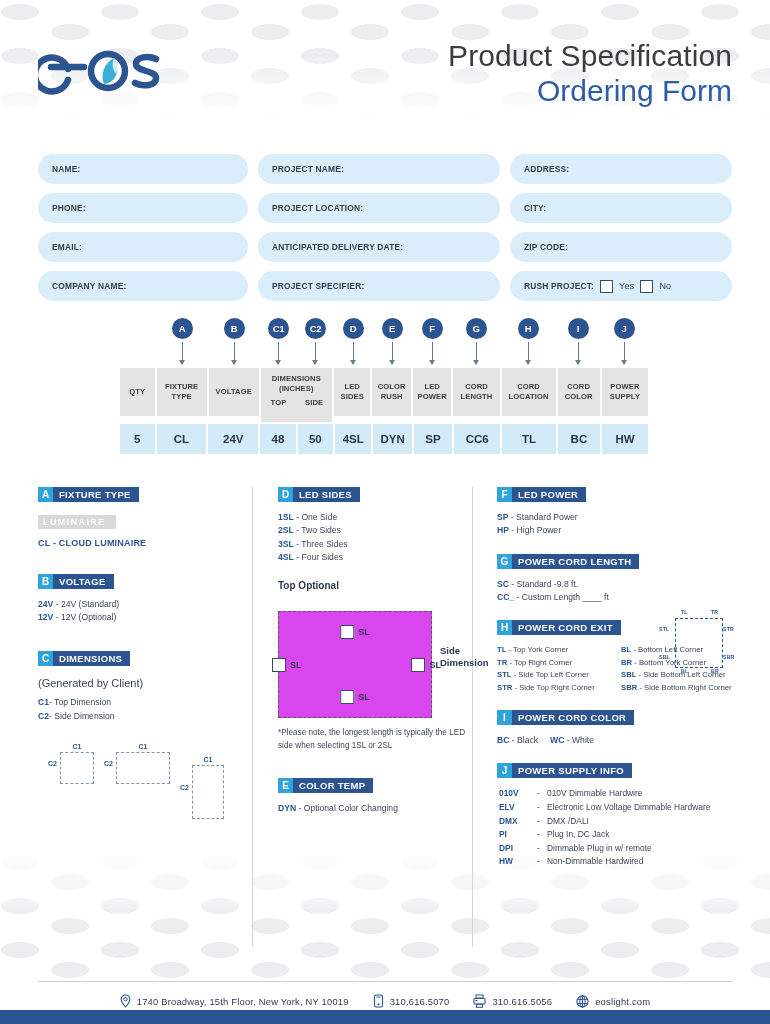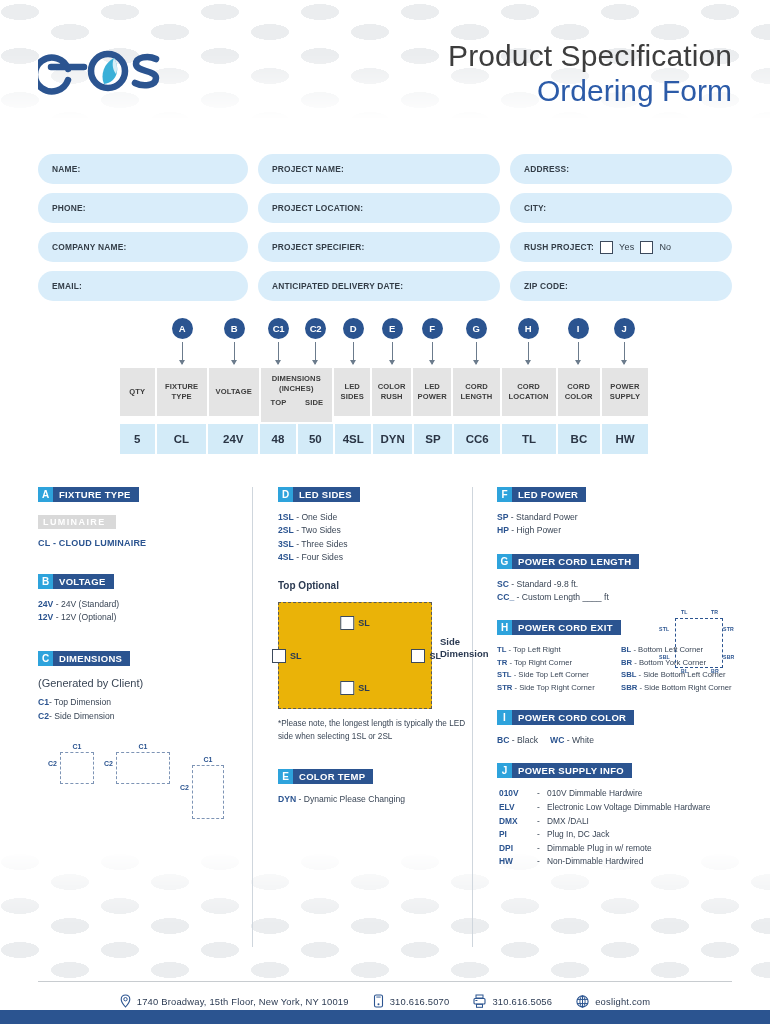--- a/index.html
+++ b/index.html
@@ -122,21 +122,21 @@
   .cdg .c1lab{font-size:7px;font-weight:700;color:#2b5490;margin-bottom:2px;}
   .dbox{border:1.3px dashed #7d94b5;}
   .sq{width:32px;height:30px;}
   .wide{width:52px;height:30px;}
   .tall{width:30px;height:52px;}
   .cdg.lower{margin-top:13px;}
 
   
   .ddiagram{
     position:relative;width:152px;height:105px;
-    border:1.6px dashed #5a5a5a;background:#eab308;margin-top:11px;
+    border:1.6px dashed #5a5a5a;background:#d946ef;margin-top:20px;
   }
   .slbox{position:absolute;display:flex;align-items:center;gap:4px;}
   .slsq{width:12px;height:12px;border:1.4px solid #3c4a5c;background:#fff;}
   .sltxt{font-size:9px;font-weight:700;color:#2b3a52;}
   .sl-top{top:13px;left:50%;transform:translateX(-50%);}
   .sl-bottom{bottom:13px;left:50%;transform:translateX(-50%);}
   .sl-left{left:-7px;top:50%;transform:translateY(-50%);}
   .sl-right{right:-10px;top:50%;transform:translateY(-50%);}
   .side-dim{
     position:absolute;left:162px;top:34px;width:60px;
@@ -199,36 +199,36 @@
       <div class="fcell c1">NAME:</div>
       <div class="fcell c2">PROJECT NAME:</div>
       <div class="fcell c3">ADDRESS:</div>
     </div>
     <div class="frow">
       <div class="fcell c1">PHONE:</div>
       <div class="fcell c2">PROJECT LOCATION:</div>
       <div class="fcell c3">CITY:</div>
     </div>
     <div class="frow">
+      <div class="fcell c1">EMAIL:</div>
+      <div class="fcell c2">ANTICIPATED DELIVERY DATE:</div>
+      <div class="fcell c3">ZIP CODE:</div>
+    </div>
+    <div class="frow">
       <div class="fcell c1">COMPANY NAME:</div>
       <div class="fcell c2">PROJECT SPECIFIER:</div>
       <div class="fcell c3">
         <div class="rush">
           <span>RUSH PROJECT:</span>
           <span class="cbox"></span>
           <span class="rush-lbl">Yes</span>
           <span class="cbox"></span>
           <span class="rush-lbl">No</span>
         </div>
       </div>
-    </div>
-    <div class="frow">
-      <div class="fcell c1">EMAIL:</div>
-      <div class="fcell c2">ANTICIPATED DELIVERY DATE:</div>
-      <div class="fcell c3">ZIP CODE:</div>
     </div>
   </div>
 
   <div class="codeblock">
     <div class="letters" id="letters-row">
         <div class="lcell" style="width: 36px;"></div>
         <div class="lcell" style="width: 52px;">
           <div class="circ">A</div>
           <div class="arrow"></div>
         </div>
@@ -441,21 +441,21 @@
       <div class="gap-sm"></div>
       <div class="note">*Please note, the longest length is typically the LED side when selecting 1SL or 2SL</div>
 
       <div class="gap-lg"></div>
 
       <div class="badge">
         <div class="badge-letter">E</div>
         <div class="badge-text">COLOR TEMP</div>
       </div>
       <div class="opt">
-        <div><b>DYN</b> <span>- Dynamic Please Changing</span></div>
+        <div><b>DYN</b> <span>- Optional Color Changing</span></div>
       </div>
     </div>
 
     <div class="col colC">
 
       <div class="badge">
         <div class="badge-letter">F</div>
         <div class="badge-text">LED POWER</div>
       </div>
       <div class="opt">
@@ -489,21 +489,21 @@
       </div>
 
       <div class="gap-md"></div>
 
       <div class="badge">
         <div class="badge-letter">H</div>
         <div class="badge-text">POWER CORD EXIT</div>
       </div>
       <div class="twocol">
         <div class="opt">
-          <div><b>TL</b> <span>- Top Left Right</span></div>
+          <div><b>TL</b> <span>- Top York Corner</span></div>
           <div><b>TR</b> <span>- Top Right Corner</span></div>
           <div><b>STL</b> <span>- Side Top Left Corner</span></div>
           <div><b>STR</b> <span>- Side Top Right Corner</span></div>
         </div>
         <div class="opt">
           <div><b>BL</b> <span>- Bottom Left Corner</span></div>
           <div><b>BR</b> <span>- Bottom York Corner</span></div>
           <div><b>SBL</b> <span>- Side Bottom Left Corner</span></div>
           <div><b>SBR</b> <span>- Side Bottom Right Corner</span></div>
         </div>

